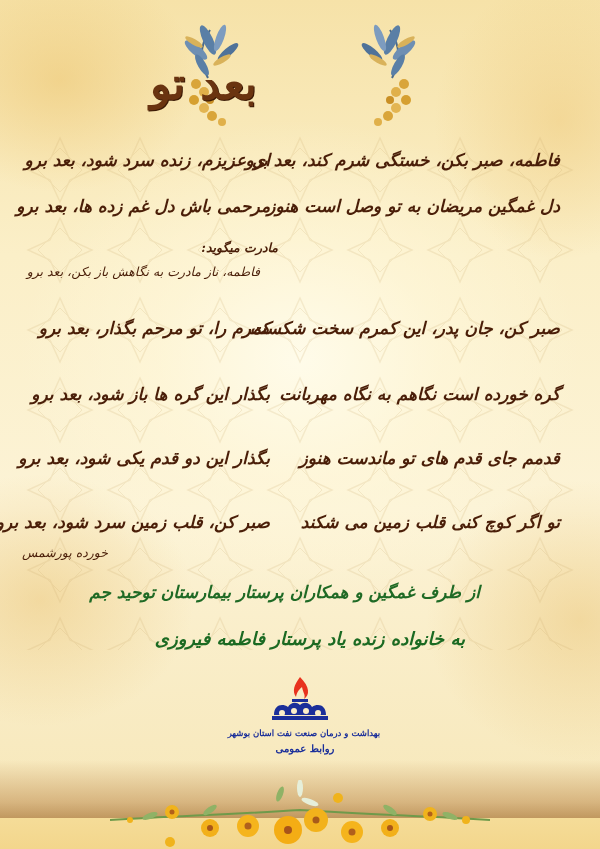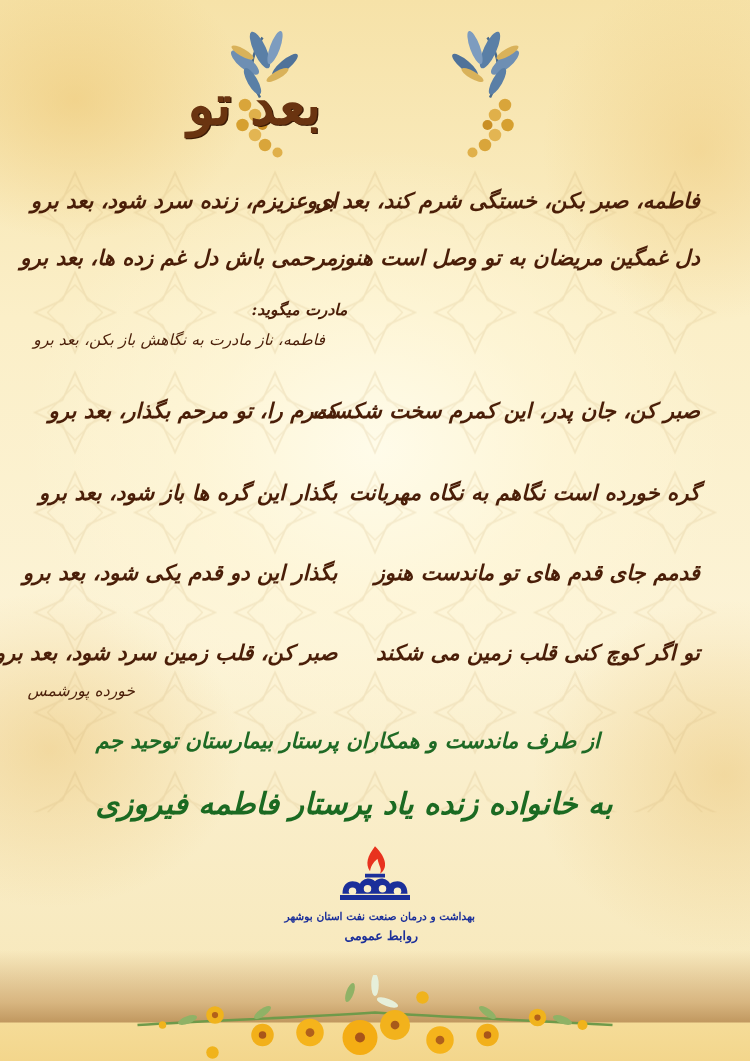--- a/index.html
+++ b/index.html
@@ -26,21 +26,21 @@
     font-family: "DejaVu Serif", serif; font-weight:bold; font-size:44px;
     color:#6a3410; text-shadow: 1px 1px 0 #3b1a05; direction:rtl; }
   .verse { position:absolute; direction:rtl; font-family:"DejaVu Serif", serif;
     color:#4a1e08; white-space:nowrap; font-style:italic; }
   .big { font-size:17px; font-weight:bold; }
   .small { font-size:12.5px; }
   .green1 { position:absolute; left:140px; width:340px; top:582px; text-align:center;
     direction:rtl; font-family:"DejaVu Serif", serif; font-weight:bold; font-size:17px;
     color:#1f6a25; font-style:italic; white-space:nowrap; }
   .green2 { position:absolute; left:130px; width:360px; top:628px; text-align:center;
-    direction:rtl; font-family:"DejaVu Serif", serif; font-weight:bold; font-size:24px;
+    direction:rtl; font-family:"DejaVu Serif", serif; font-weight:bold; font-size:18px;
     color:#1b6a22; font-style:italic; white-space:nowrap; }
   .logo { position:absolute; left:268px; top:675px; width:64px; height:50px; }
   .logo-line1 { position:absolute; left:230px; width:150px; top:728px; text-align:center;
     direction:rtl; font-family:"DejaVu Serif", serif; font-size:8.5px; color:#1b2f9a; font-weight:bold; white-space:nowrap; }
   .logo-line2 { position:absolute; left:260px; width:90px; top:743px; text-align:center;
     direction:rtl; font-family:"DejaVu Serif", serif; font-size:10px; color:#1b2f9a; font-weight:bold; }
   .flowers { position:absolute; left:100px; top:780px; width:400px; height:69px; }
 </style>
 </head>
 <body>
@@ -119,21 +119,21 @@
   <div class="verse big" style="right:40px; top:448px;">قدمم جای قدم های تو ماندست هنوز</div>
 
   <div class="verse big" style="right:330px; top:384px;">بگذار این گره ها باز شود، بعد برو</div>
   <div class="verse big" style="right:330px; top:448px;">بگذار این دو قدم یکی شود، بعد برو</div>
 
   <div class="verse big" style="right:40px; top:512px;">تو اگر کوچ کنی قلب زمین می شکند</div>
   <div class="verse big" style="right:330px; top:512px;">صبر کن، قلب زمین سرد شود، بعد برو</div>
 
   <div class="verse small" style="right:492px; top:545px;">خورده پورشمس</div>
 
-  <div class="green1">از طرف ماندست و همکاران پرستار بیمارستان توحید جم</div>
+  <div class="green1">از طرف غمگین و همکاران پرستار بیمارستان توحید جم</div>
   <div class="green2">به خانواده زنده یاد پرستار فاطمه فیروزی</div>
 
   <svg class="logo" viewBox="0 0 64 50">
     <path d="M32 2 C26 10 24 16 28 22 C29 16 32 14 34 12 C35 18 38 20 36 24 C42 20 42 12 32 2 Z" fill="#e8321e"></path>
     <rect x="24" y="24" width="16" height="3" fill="#1b2f9a"></rect>
     <path d="M6 40 C6 30 14 28 20 32 C22 28 28 26 32 30 C36 26 42 28 44 32 C50 28 58 30 58 40 Z" fill="#1b2f9a"></path>
     <circle cx="14" cy="38" r="3" fill="#fbefc8"></circle>
     <circle cx="26" cy="36" r="3" fill="#fbefc8"></circle>
     <circle cx="38" cy="36" r="3" fill="#fbefc8"></circle>
     <circle cx="50" cy="38" r="3" fill="#fbefc8"></circle>

